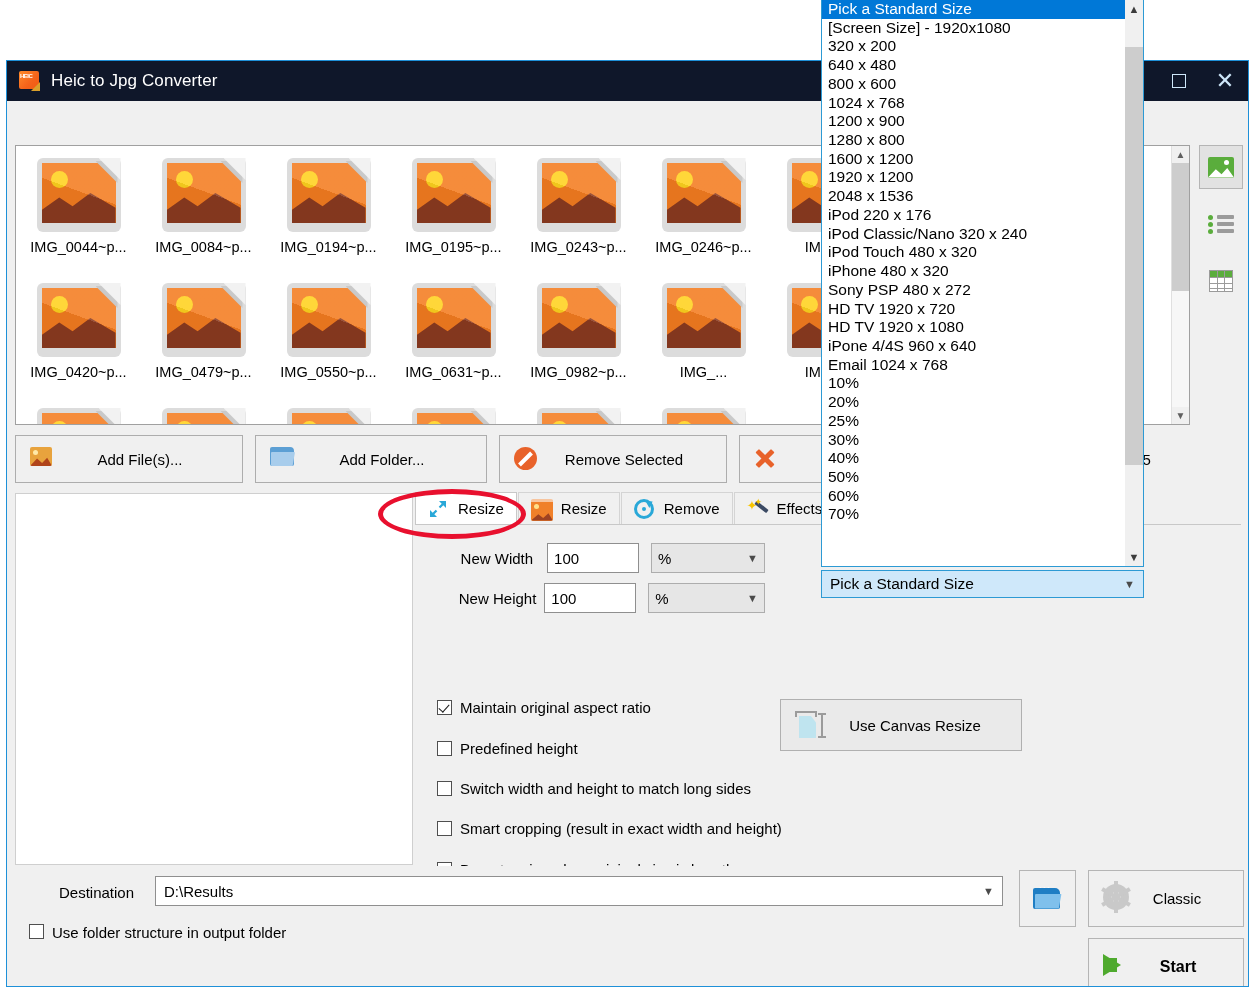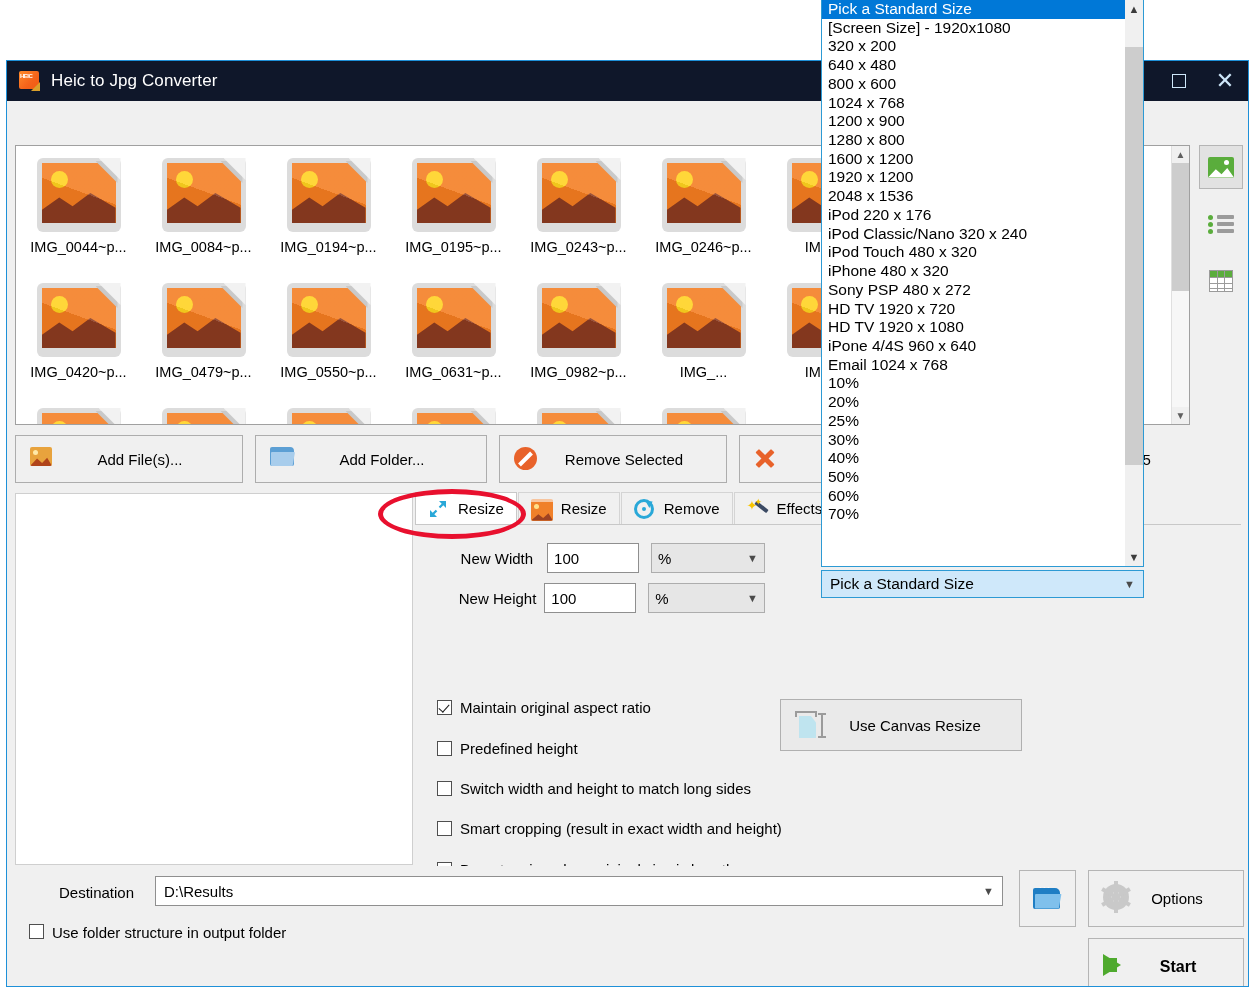--- a/index.html
+++ b/index.html
@@ -847,21 +847,21 @@
       </div>
     </div>
     <div class="options-btn">
       <div class="ic">
           <div class="gear">
             <i></i>
             <i></i>
             <i></i>
           </div>
         </div>
-      <div class="tx">Options</div>
+      <div class="tx">Classic</div>
     </div>
     <div class="start-btn">
       <div class="ic">
           <div class="ic-start">
             <div class="b"></div>
             <div class="a"></div>
           </div>
         </div>
       <div class="tx">Start</div>
     </div>

